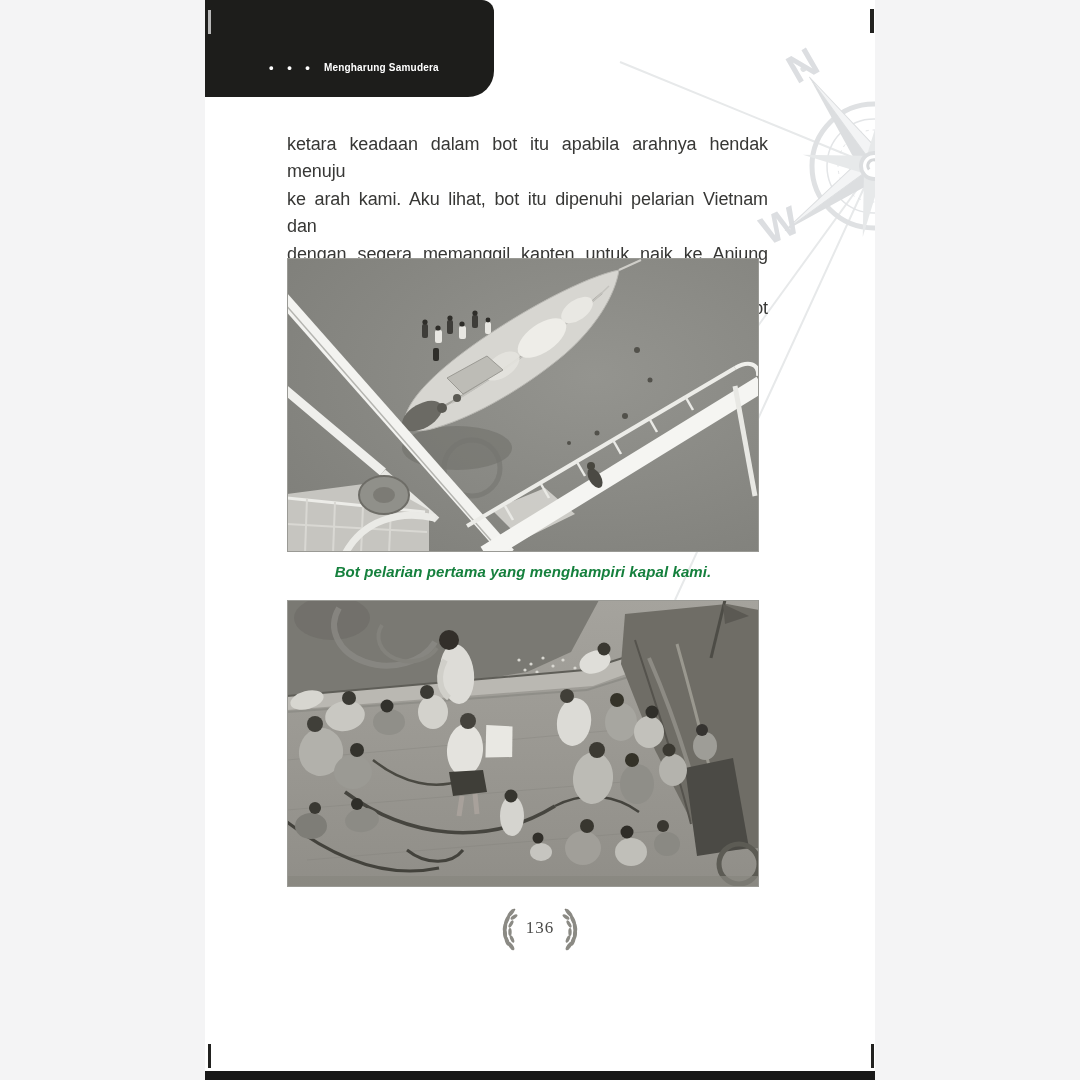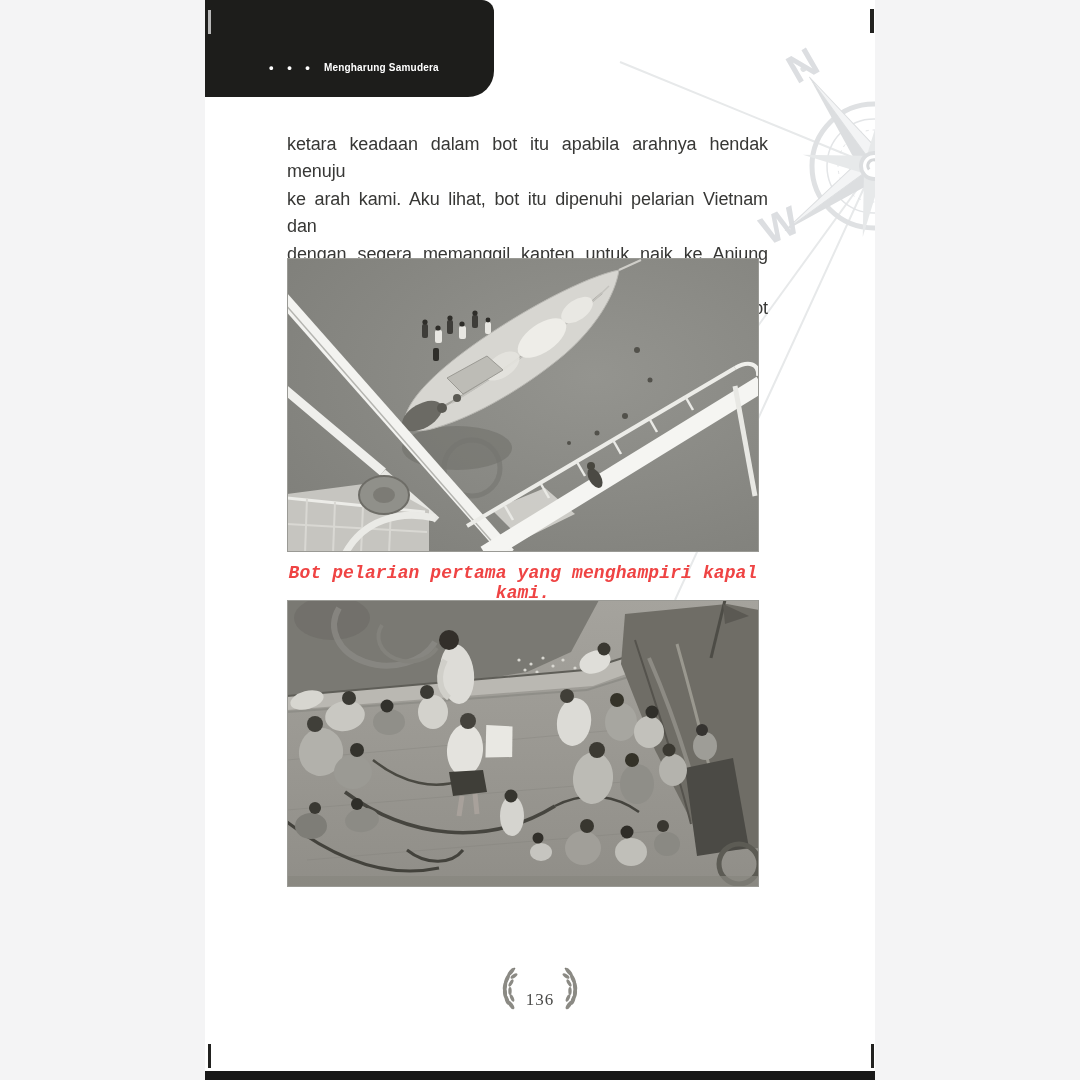--- a/index.html
+++ b/index.html
@@ -28,28 +28,28 @@
   
   .body-par{position:absolute;left:82px;top:131px;width:481px;color:#373735;
             font-size:18px;line-height:27.4px;letter-spacing:-.1px;}
   .jline{text-align:justify;text-align-last:justify;white-space:normal;}
 
   
   .fig{position:absolute;left:82px;overflow:hidden;}
   .fig svg{display:block;}
   .fig1{top:258px;width:472px;height:294px;}
   .fig2{top:600px;width:472px;height:287px;}
-  .caption{position:absolute;left:82px;width:472px;text-align:center;color:#ef4444;
-           font-style:italic;font-weight:700;font-size:18px;letter-spacing:.1px;font-family:Liberation Mono, monospace;}
+  .caption{position:absolute;left:82px;width:472px;text-align:center;color:#15803d;
+           font-style:italic;font-weight:700;font-size:15px;letter-spacing:.1px;}
   .cap1{top:563px;}
   .cap2{top:896px;}
 
   
-  .footer{position:absolute;left:0;top:958px;width:670px;height:52px;
-          display:flex;align-items:flex-end;justify-content:center;gap:5px;}
+  .footer{position:absolute;left:0;top:902px;width:670px;height:52px;
+          display:flex;align-items:center;justify-content:center;gap:5px;}
   .pageno{font-family:"Liberation Serif",serif;font-size:17px;color:#4c4c4a;letter-spacing:1px;padding:0 2px;}
 </style>
 </head>
 <body>
 
 <div class="stage">
   <div class="paper">
 
     <svg class="compass" viewBox="0 0 335 640">
       <g stroke="#e7e9ea" stroke-width="2">

